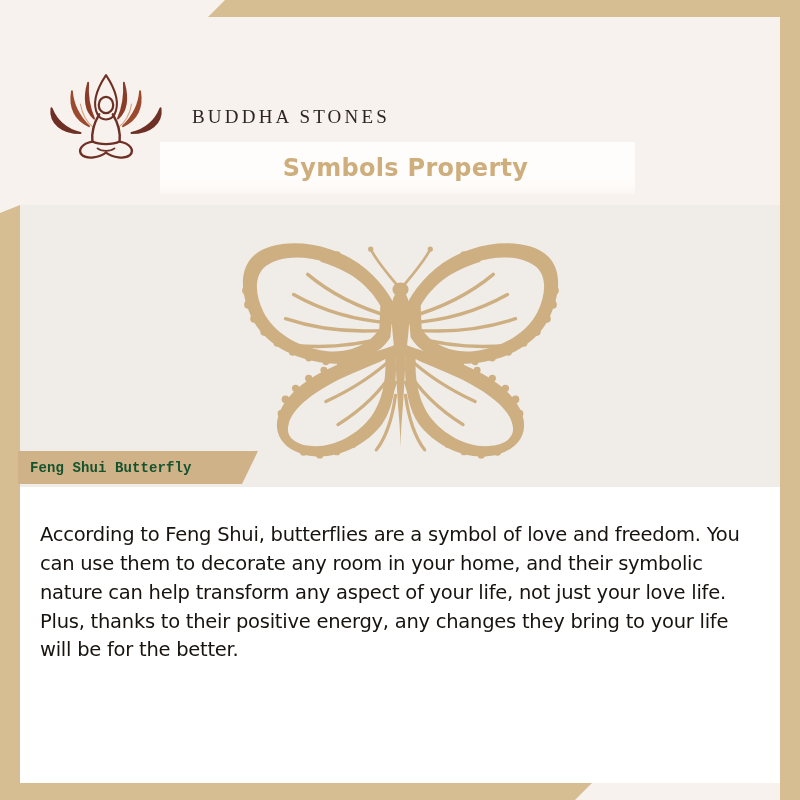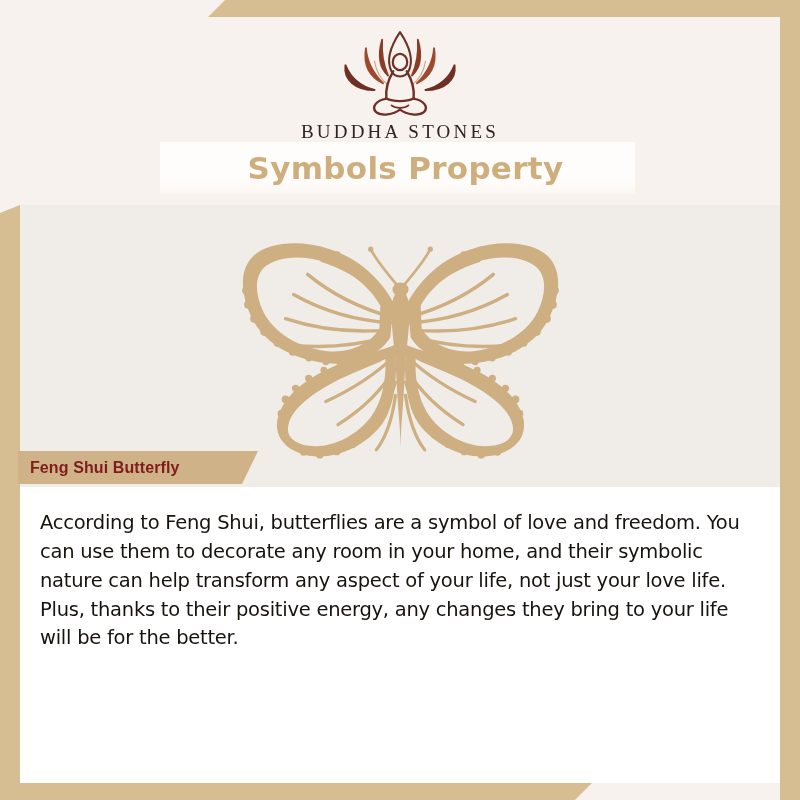--- a/index.html
+++ b/index.html
@@ -64,21 +64,21 @@
   }
 
   
   .header {
     position: absolute;
     top: 17px;
     left: 20px;
     right: 20px;
     height: 188px;
     display: flex;
-    flex-direction: column;
+    flex-direction: row;
     align-items: center;
     justify-content: flex-start;
     padding-top: 10px;
   }
 
   .logo-mark {
     width: 172px;
     height: 92px;
     display: block;
   }
@@ -100,21 +100,21 @@
     width: 475px;
     height: 52px;
     background: linear-gradient(180deg,#fffdfb 0%, #fffdfb 72%, #fbf7f3 100%);
     display: flex;
     align-items: center;
     justify-content: center;
   }
 
   .title-text {
     font-family: "DejaVu Sans", sans-serif;
-    font-size: 31px;
+    font-size: 24px;
     font-weight: 700;
     color: #cdae7c;
     letter-spacing: 0.3px;
     white-space: nowrap;
     margin-left: 16px;
   }
 
   
   .butterfly-band {
     position: absolute;
@@ -142,23 +142,23 @@
     left: 18px;
     height: 33px;
     width: 240px;
     background: #cfb287;
     clip-path: polygon(0 0, 100% 0, calc(100% - 16px) 100%, 0 100%);
     display: flex;
     align-items: center;
     padding-left: 12px;
   }
   .section-tag-label {
-    color: #7f1d1d;
-    font-family: Liberation Sans, sans-serif;
-    font-size: 16px;
+    color: #14532d;
+    font-family: Liberation Mono, monospace;
+    font-size: 14px;
     font-weight: 700;
     letter-spacing: 0.1px;
     white-space: nowrap;
   }
 
   
   .content-card {
     position: absolute;
     top: 487px;
     left: 20px;
@@ -174,20 +174,21 @@
     font-size: 26px;
     font-weight: 700;
     color: #cdae7c;
     letter-spacing: 0.2px;
     line-height: 1.1;
     white-space: nowrap;
   }
   .star-glyph { font-size: 25px; }
 
   .body-copy {
+    margin-top: 12px;
     padding: 0 14px;
     font-family: "DejaVu Sans", sans-serif;
     font-size: 19.5px;
     font-weight: 400;
     line-height: 1.48;
     color: #17130f;
     text-align: left;
     letter-spacing: -0.25px;
   }
 </style>

